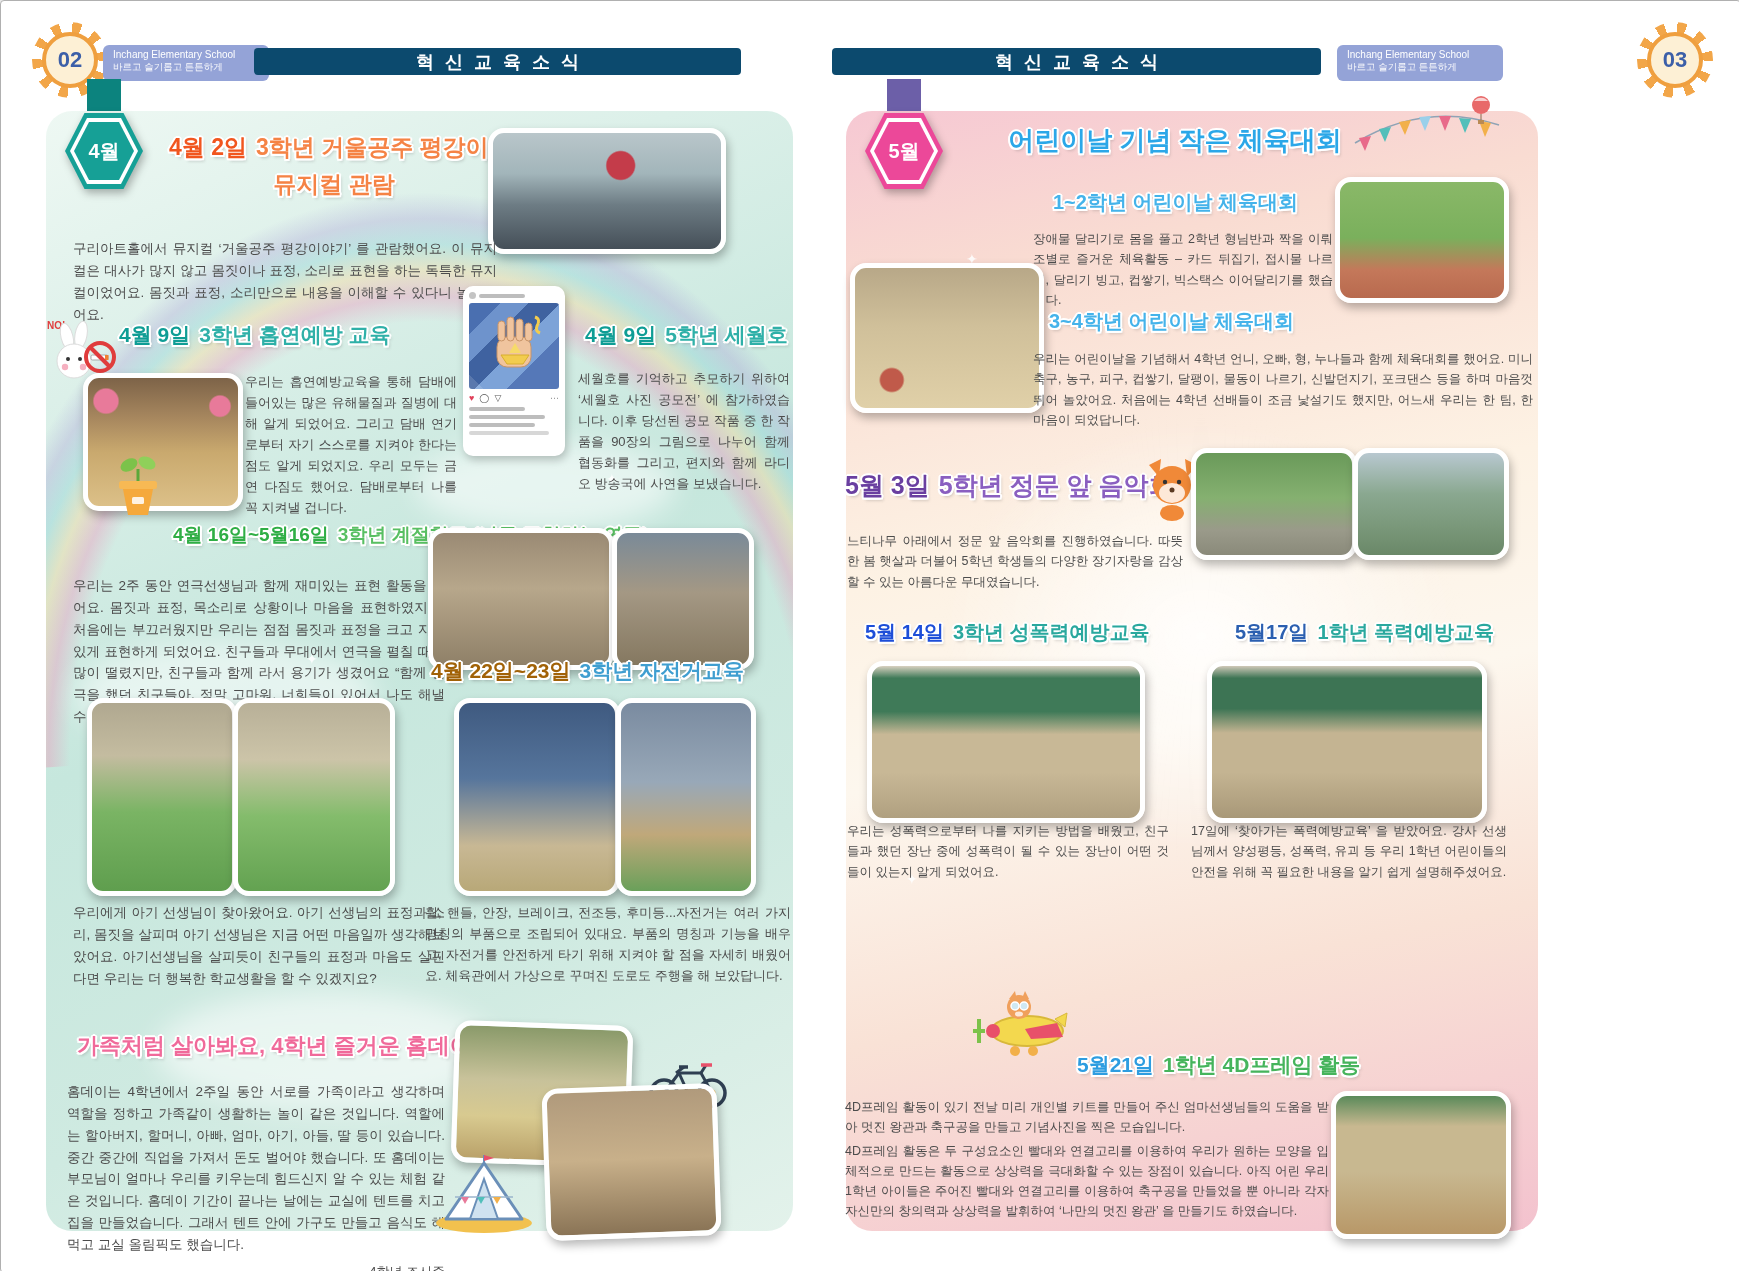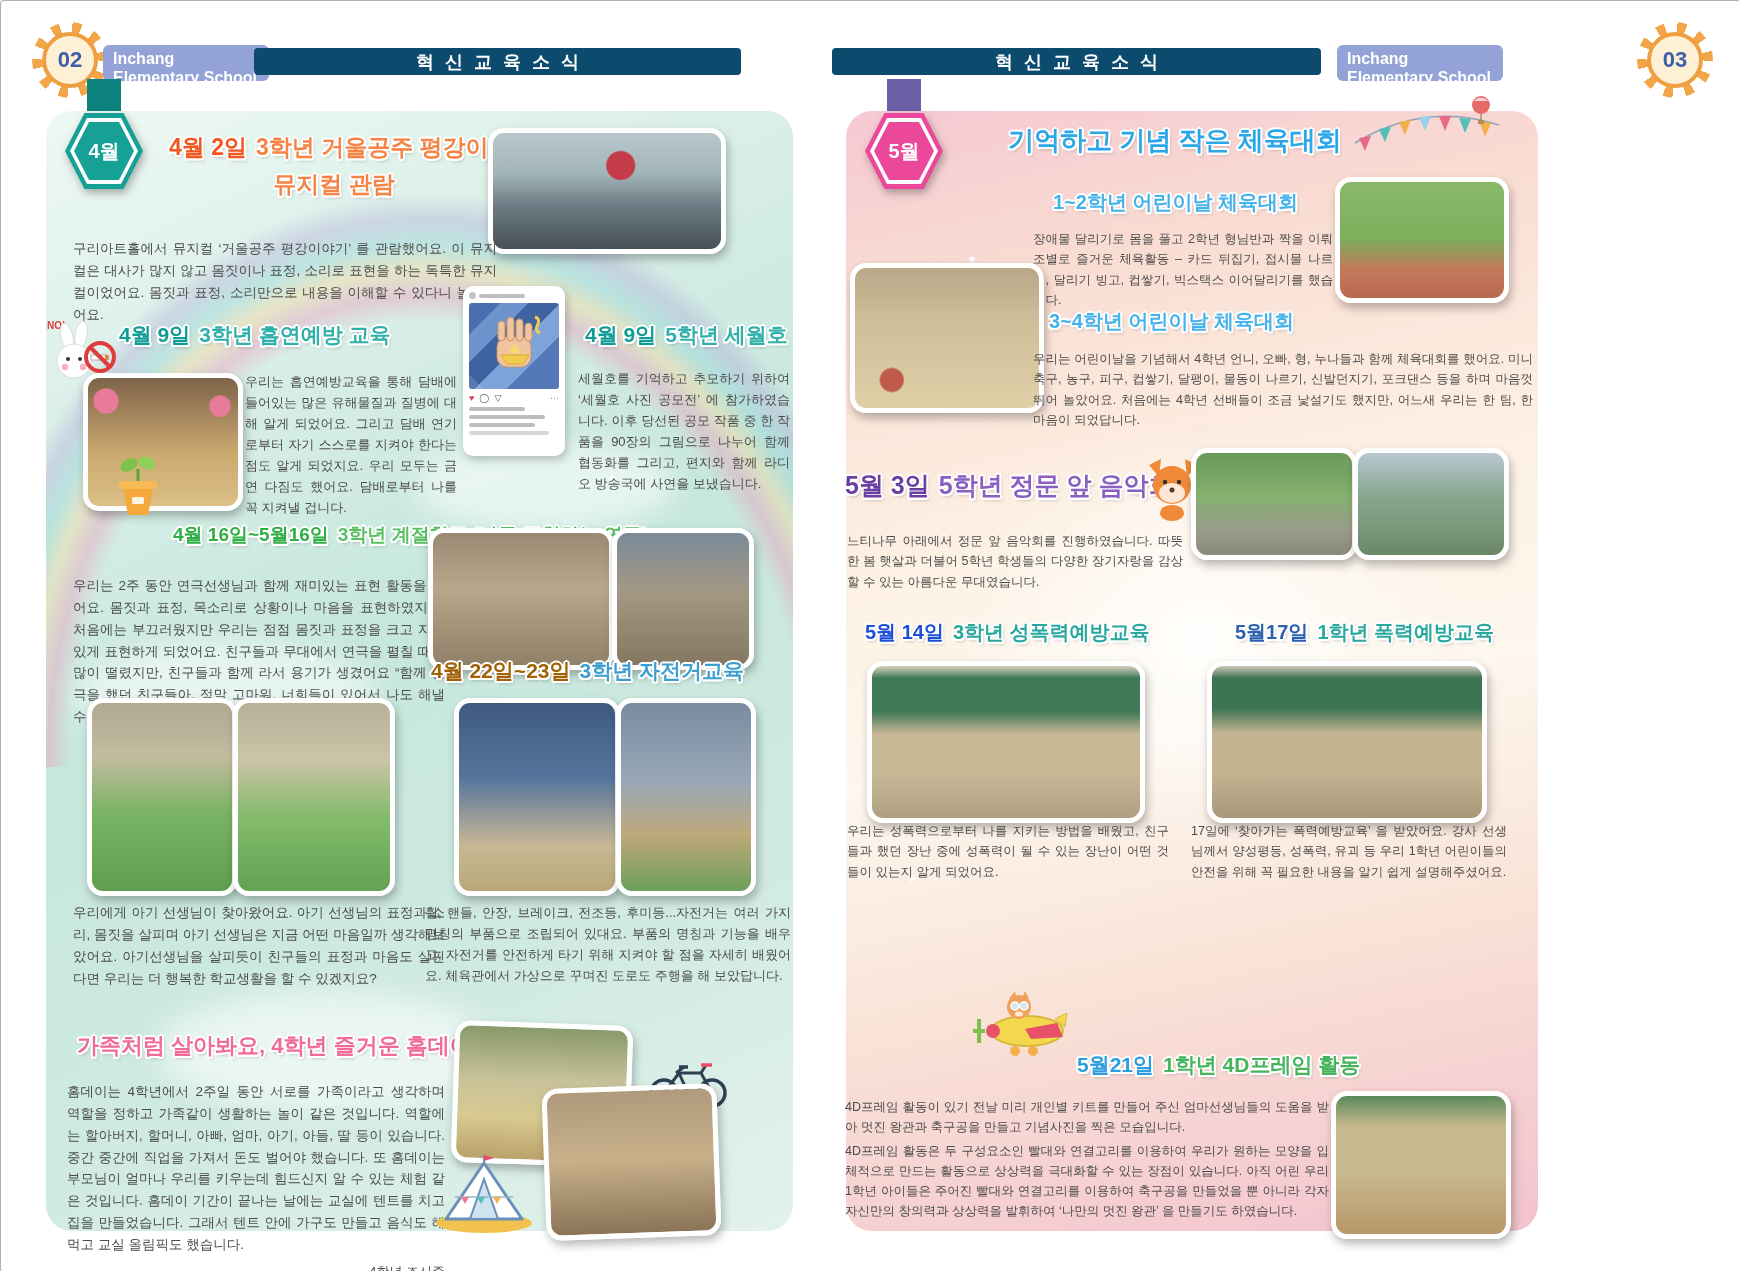--- a/index.html
+++ b/index.html
@@ -7,21 +7,21 @@
     border-radius:4px;overflow:hidden;font-family:"Liberation Sans","DejaVu Sans",sans-serif;}
 
   
   .sun{position:absolute;width:62px;height:62px;}
   .sun .rays{position:absolute;inset:-7px;border-radius:50%;
     background:repeating-conic-gradient(from 4deg,#f2a649 0deg 15deg,rgba(0,0,0,0) 15deg 36deg);}
   .sun .disc{position:absolute;inset:3px;border-radius:50%;background:#fdf0d5;border:4px solid #ef9f3f;
     display:flex;align-items:center;justify-content:center;color:#3c5fa8;font-weight:bold;font-size:22px;}
   .sun-left{left:38px;top:28px;} .sun-right{left:1643px;top:28px;}
   .school-box{position:absolute;background:#94a3d7;border-radius:6px;color:#fff;padding:4px 10px;width:146px;height:28px;}
-  .school-box .name{font-size:16px;font-weight:bold;line-height:1.2;}
+  .school-box .name{font-size:10px;font-weight:normal;line-height:1.2;}
   .school-box .motto{font-size:9.5px;opacity:.95;}
   .school-left{left:102px;top:44px;} .school-right{left:1336px;top:44px;}
   .masthead{position:absolute;background:#0c4a6e;border-radius:4px;height:27px;display:flex;align-items:center;
     justify-content:center;color:#fff;font-weight:bold;font-size:18px;letter-spacing:11px;text-indent:11px;}
   .mast-left{left:253px;top:47px;width:487px;} .mast-right{left:831px;top:47px;width:489px;}
 
   
   .card{position:absolute;top:110px;height:1120px;border-radius:26px;overflow:hidden;}
   .card-left{left:45px;width:747px;
     background:linear-gradient(155deg,#eef8f3 0%,#dcf0e9 20%,#c6e7dd 46%,#cfeae1 72%,#e3f2eb 100%);}
@@ -321,21 +321,21 @@
     <span class="sparkle" style="left:120px;top:140px;">✦</span>
     <span class="sparkle" style="left:420px;top:80px;">✦</span>
     <span class="sparkle" style="left:60px;top:760px;">✦</span>
   </div>
   <div class="hexwrap hex-right">
     <div class="hx outer"></div>
     <div class="hx mid"></div>
     <div class="hx core">5월</div>
   </div>
 
-  <div class="stitle r-main-title">기억하고 기념 작은 체육대회</div>
+  <div class="stitle r-main-title">어린이날 기념 작은 체육대회</div>
   <div class="bunting-pos">
     <svg viewBox="0 0 150 80" width="150" height="80">
       <path d="M2 50 Q 72 8 146 32" stroke="#8fa3b5" stroke-width="1.6" fill="none"></path>
       <polygon points="6,45 18,43 12,58" fill="#e86a8a"></polygon>
       <polygon points="26,36 38,34 32,49" fill="#52bfba"></polygon>
       <polygon points="46,29 58,27 52,42" fill="#f2b04a"></polygon>
       <polygon points="66,24 78,23 72,38" fill="#9ad0ea"></polygon>
       <polygon points="86,23 98,23 92,38" fill="#e86a8a"></polygon>
       <polygon points="106,25 118,26 112,40" fill="#52bfba"></polygon>
       <polygon points="126,28 138,30 132,44" fill="#f2b04a"></polygon>

